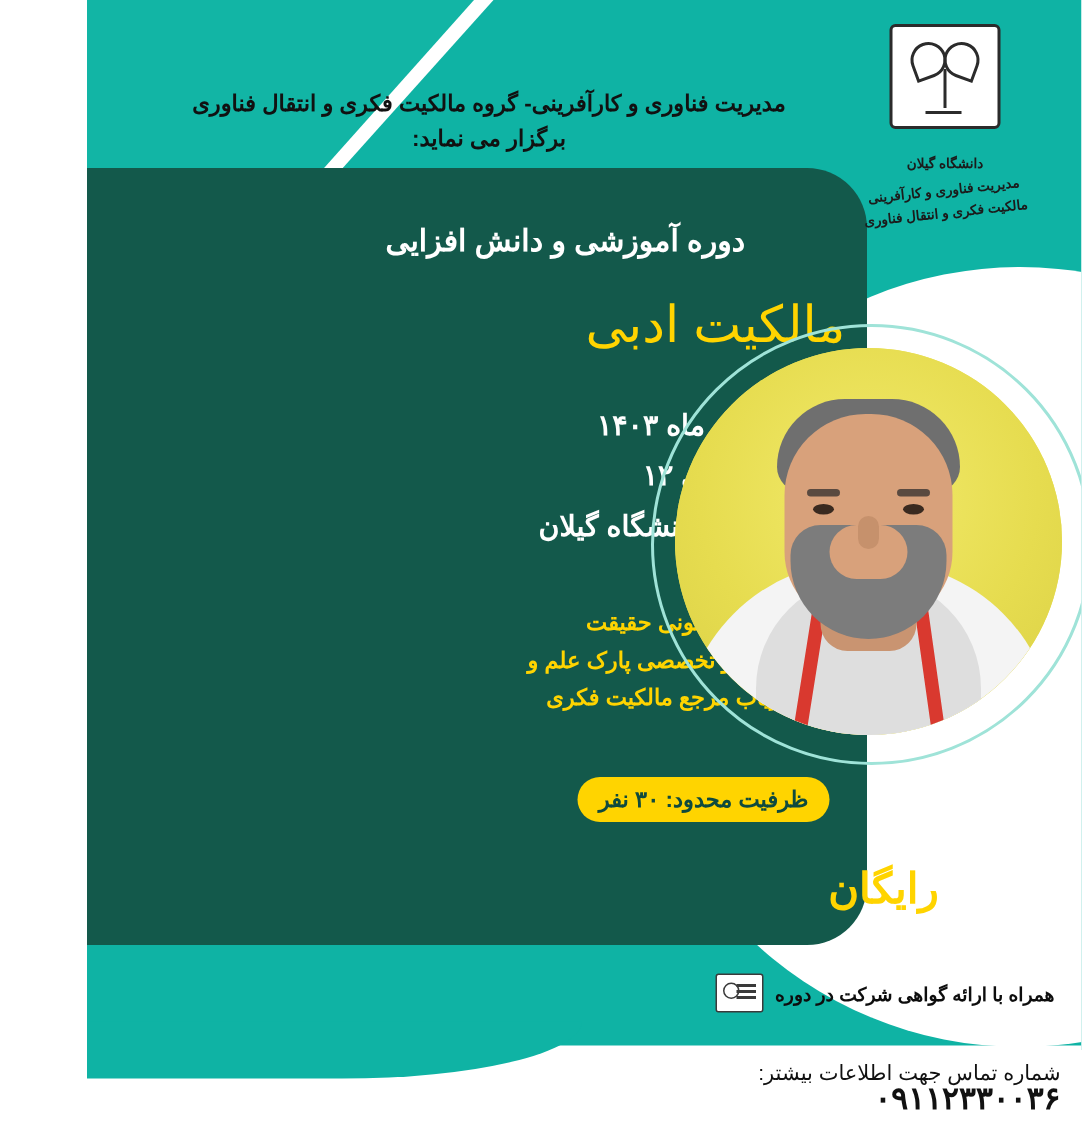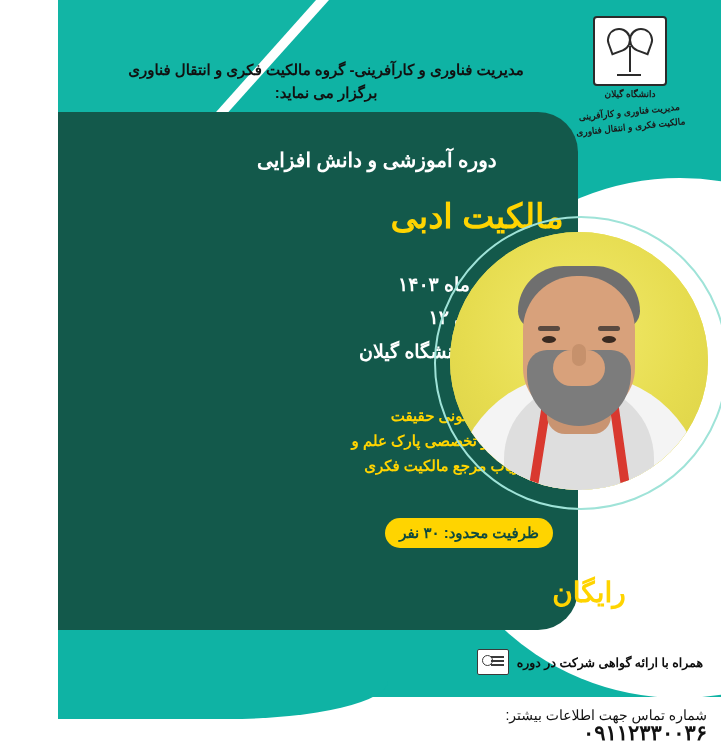--- a/index.html
+++ b/index.html
@@ -152,21 +152,21 @@
     left: 22px;
     bottom: 8px;
     width: 24px;
     height: 2px;
     background: #2b2b2b;
   }
   .logo-uni {
     font-size: 9px;
     color: #1b1b1b;
     font-weight: bold;
-    margin-top: 3px;
+    margin-top: 18px;
   }
   .logo-lines {
     margin-top: 6px;
     font-size: 9px;
     color: #1b1b1b;
     line-height: 1.7;
     font-weight: bold;
     transform: rotate(-6deg);
   }
 
@@ -183,21 +183,21 @@
     direction: rtl;
   }
   .course-title {
     position: absolute;
     right: 24px;
     top: 196px;
     width: 440px;
     text-align: center;
     color: #ffd400;
     font-size: 34px;
-    font-weight: bold;
+    font-weight: normal;
     direction: rtl;
   }
 
   .meta-block {
     position: absolute;
     right: 28px;
     top: 268px;
     width: 404px;
     text-align: center;
     color: #ffffff;

